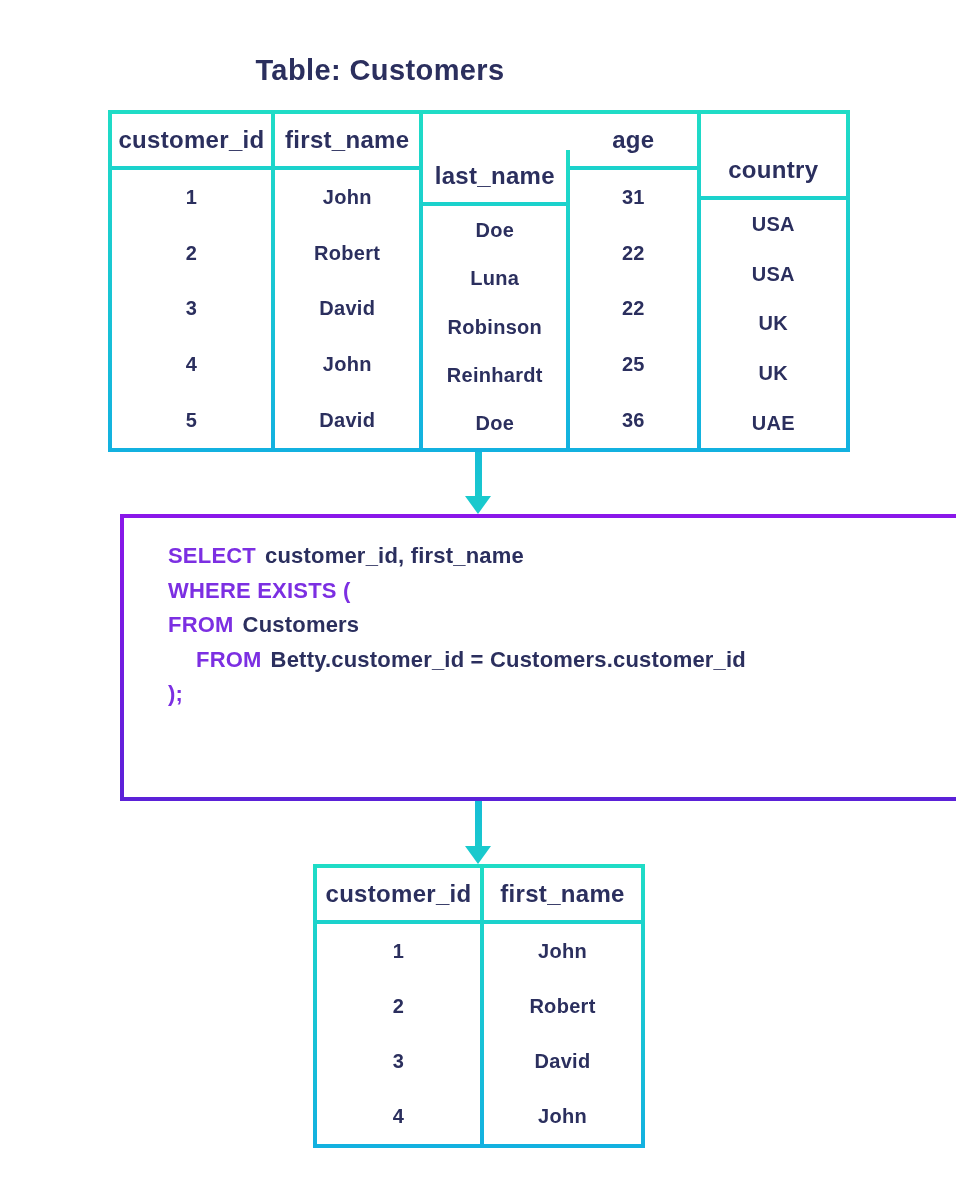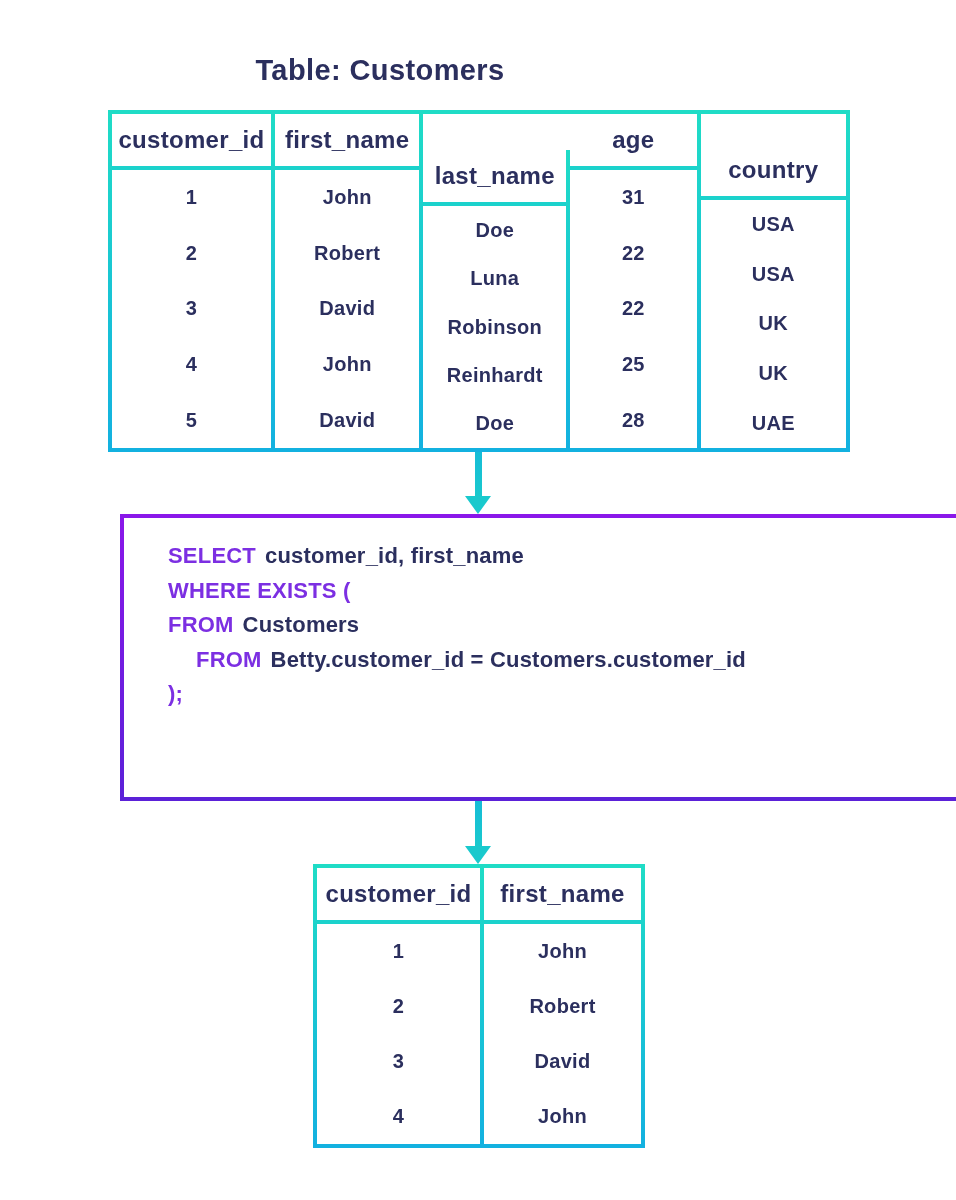--- a/index.html
+++ b/index.html
@@ -163,21 +163,21 @@
       <div class="cell">Robinson</div>
       <div class="cell">Reinhardt</div>
       <div class="cell">Doe</div>
     </div>
     <div class="col c3 divided">
       <div class="hcell">age</div>
       <div class="cell">31</div>
       <div class="cell">22</div>
       <div class="cell">22</div>
       <div class="cell">25</div>
-      <div class="cell">28</div>
+      <div class="cell">36</div>
     </div>
     <div class="col c4">
       <div class="hcell">country</div>
       <div class="cell">USA</div>
       <div class="cell">USA</div>
       <div class="cell">UK</div>
       <div class="cell">UK</div>
       <div class="cell">UAE</div>
     </div>
   </div>

